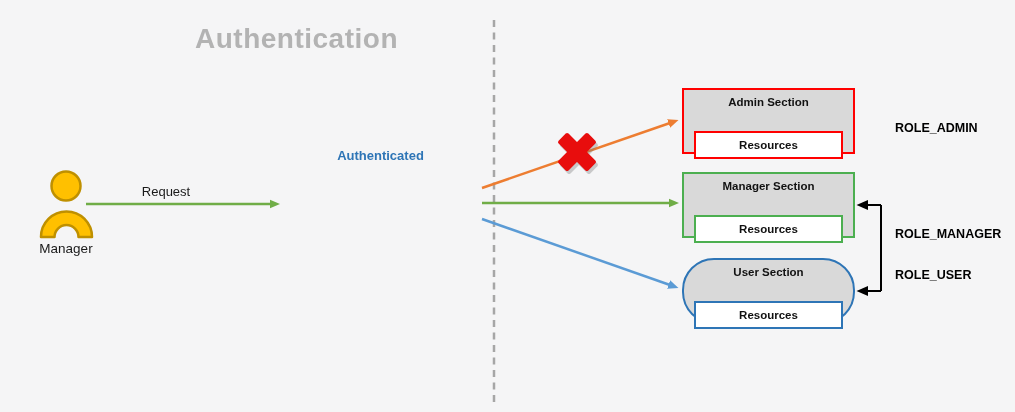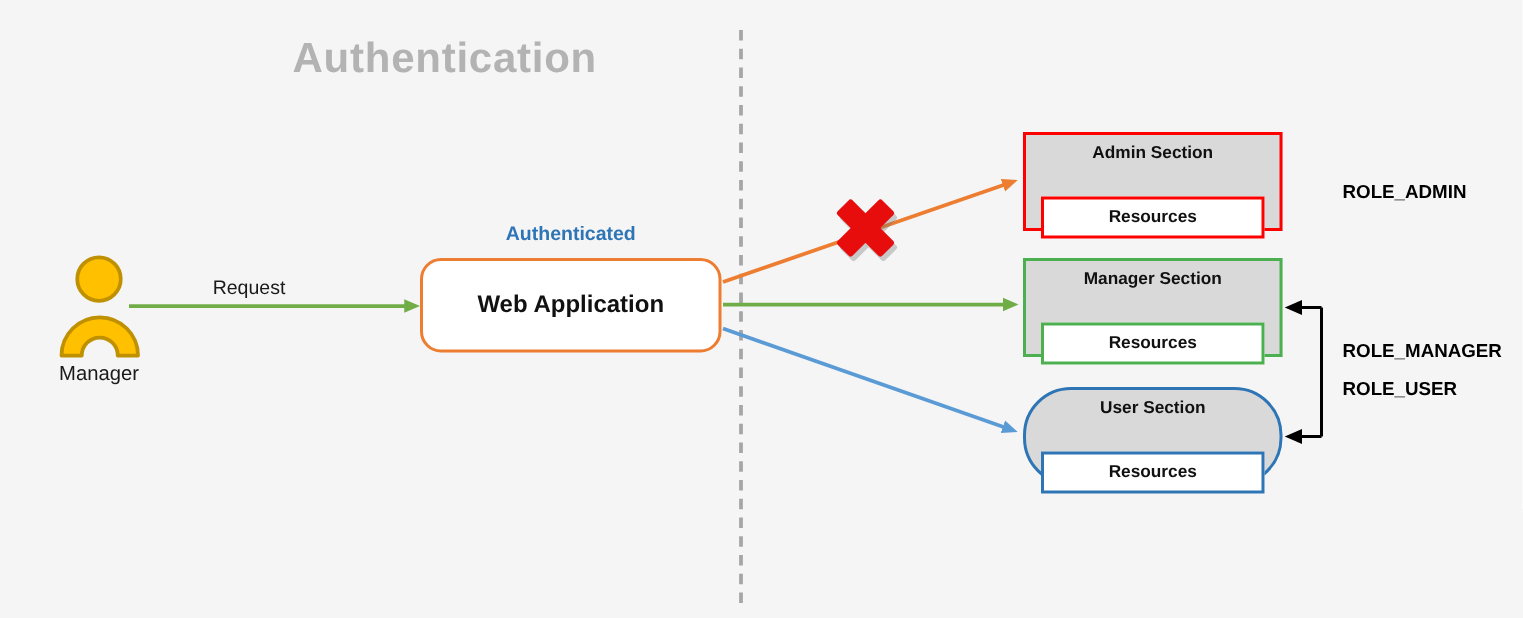--- a/index.html
+++ b/index.html
@@ -65,21 +65,21 @@
   .sec-manager .resources{border-color:#4CAF50;}
   .sec-user .resources{border-color:#2E75B6;}
   .role{
     position:absolute;left:895px;
     font-size:12.5px;font-weight:700;color:#000000;
     white-space:nowrap;
     text-align:center;
   }
   .role-admin{top:121px;}
   .role-manager{top:227px;}
-  .role-user{top:252px;}
+  .role-user{top:268px;}
 </style>
 </head>
 <body>
 
 <div class="canvas">
 
   <svg class="layer" width="1015" height="412" viewBox="0 0 1015 412">
     <defs>
       <marker id="ah-green" markerWidth="11" markerHeight="10" refX="1.5" refY="5" orient="auto" markerUnits="userSpaceOnUse">
         <path d="M0,0.5 L10.5,5 L0,9.5 Z" fill="#70AD47"></path>
@@ -125,21 +125,20 @@
       <line x1="881" y1="291" x2="867" y2="291" stroke="#000000" stroke-width="2" marker-end="url(#ah-black)"></line>
     </g>
   </svg>
 
   <div class="phase-title title-auth">Authentication</div>
 
   <div class="actor-label">Manager</div>
   <div class="request-label">Request</div>
 
   <div class="authenticated-label">Authenticated</div>
-  <div class="webapp-box">Web Application</div>
 
   <div class="section sec-admin">
     <div class="sec-title">Admin Section</div>
     <div class="resources">Resources</div>
   </div>
 
   <div class="section sec-manager">
     <div class="sec-title">Manager Section</div>
     <div class="resources">Resources</div>
   </div>

